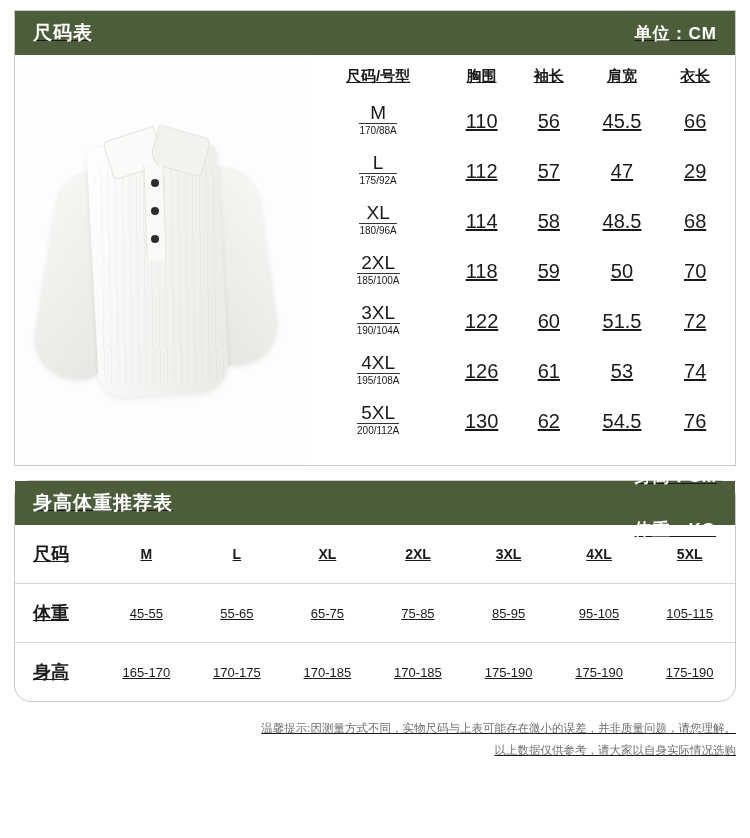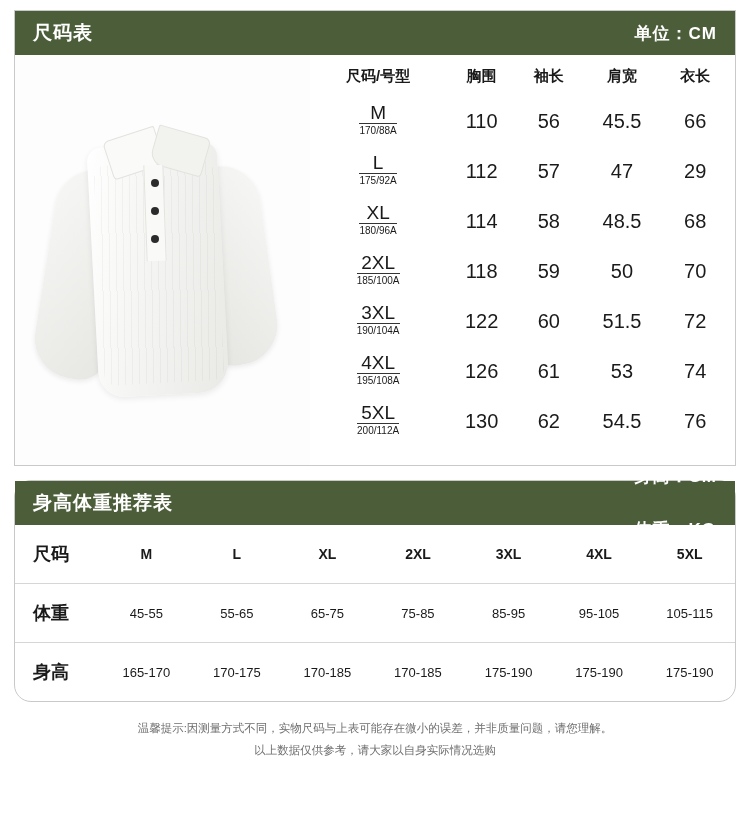--- a/index.html
+++ b/index.html
@@ -4,21 +4,21 @@
 <style>
   * { box-sizing: border-box; margin: 0; padding: 0; }
   body {
     width: 750px;
     height: 838px;
     background: #ffffff;
     font-family: "Liberation Sans", "DejaVu Sans", sans-serif;
     color: #1a1a1a;
     overflow: hidden;
   }
-  .page { width: 750px; height: 838px; padding: 10px 14px 0 14px; position: relative; }
+  .page { width: 750px; height: 838px; padding: 10px 14px 0 14px; position: relative; text-decoration: underline; }
 
   
   .card {
     border: 1px solid #c9c9c9;
     background: #fff;
   }
   .card-header {
     background: #4c5d3a;
     color: #ffffff;
     height: 44px;
@@ -179,21 +179,21 @@
     width: 86px;
     text-align: left;
     padding-left: 18px;
   }
   table.hw .hdr { font-size: 14px; font-weight: bold; }
   table.hw .val { font-size: 13px; }
 
   
   .notes {
     margin-top: 16px;
-    text-align: center;
+    text-align: right;
     color: #6f6f6f;
     font-size: 11.5px;
     line-height: 1.9;
   }
 </style>
 </head>
 <body>
 
 <div class="page">
 

